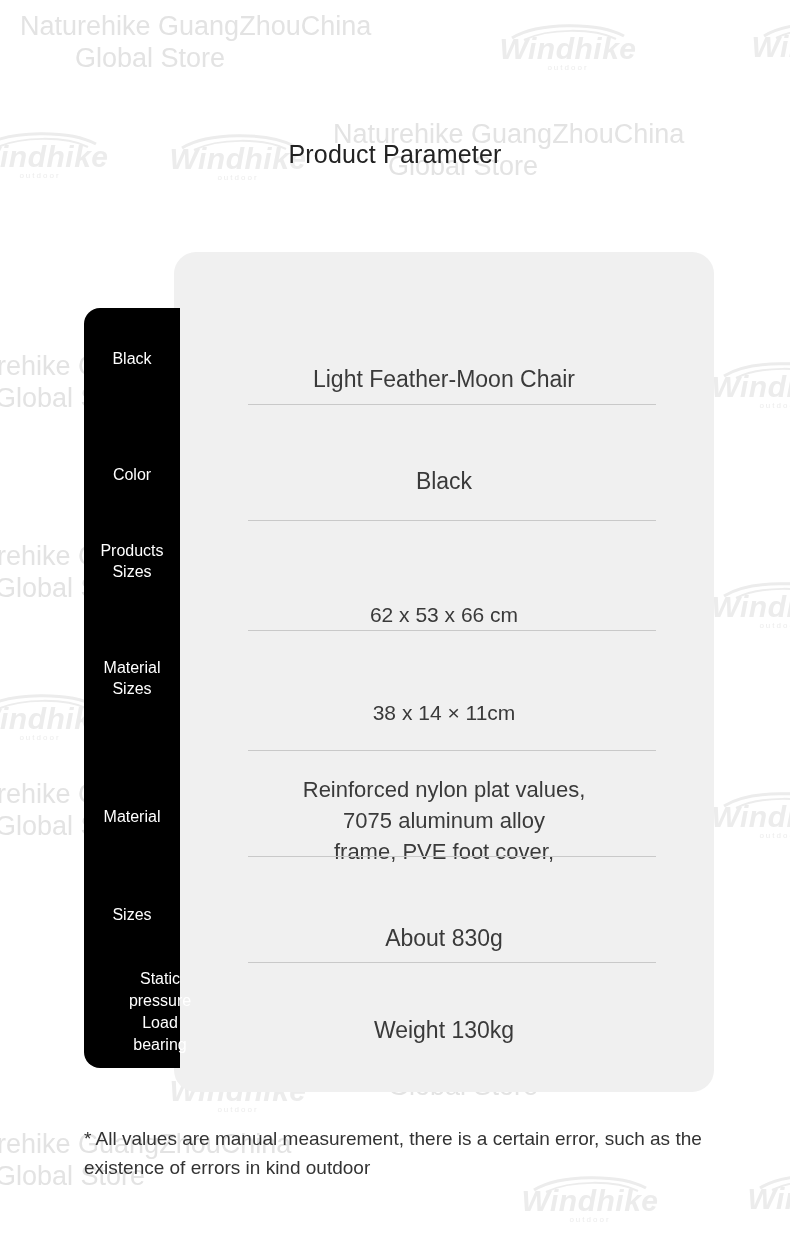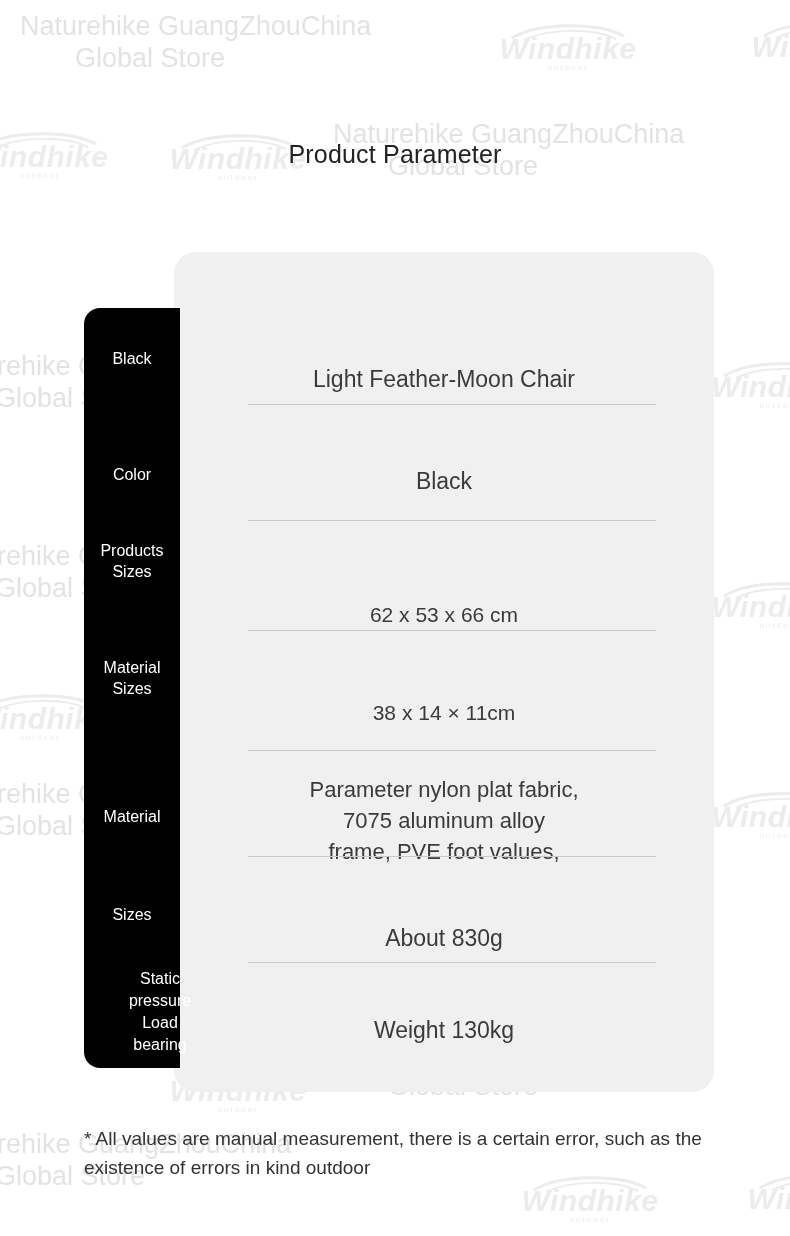--- a/index.html
+++ b/index.html
@@ -371,23 +371,23 @@
   <div class="value-cell" style="top:449px; font-size:23px;">Black</div>
   <div class="row-divider" style="top:520px;"></div>
 
   <div class="value-cell" style="top:582px;">62 x 53 x 66 cm</div>
   <div class="row-divider" style="top:630px;"></div>
 
   <div class="value-cell" style="top:680px;">38 x 14 × 11cm</div>
   <div class="row-divider" style="top:750px;"></div>
 
   <div class="value-cell" style="top:756px; line-height:31px; font-size:22px;">
-    <div>Parameter nylon plat fabric,</div>
+    <div>Reinforced nylon plat values,</div>
     <div>7075 aluminum alloy</div>
-    <div>frame, PVE foot values,</div>
+    <div>frame, PVE foot cover,</div>
   </div>
   <div class="row-divider" style="top:856px;"></div>
 
   <div class="value-cell" style="top:906px; font-size:23px;">About 830g</div>
   <div class="row-divider" style="top:962px;"></div>
 
   <div class="value-cell" style="top:998px; font-size:23px;">Weight 130kg</div>
 
   <div class="footnote">* All values are manual measurement, there is a certain error, such as the existence of errors in kind outdoor</div>
 

